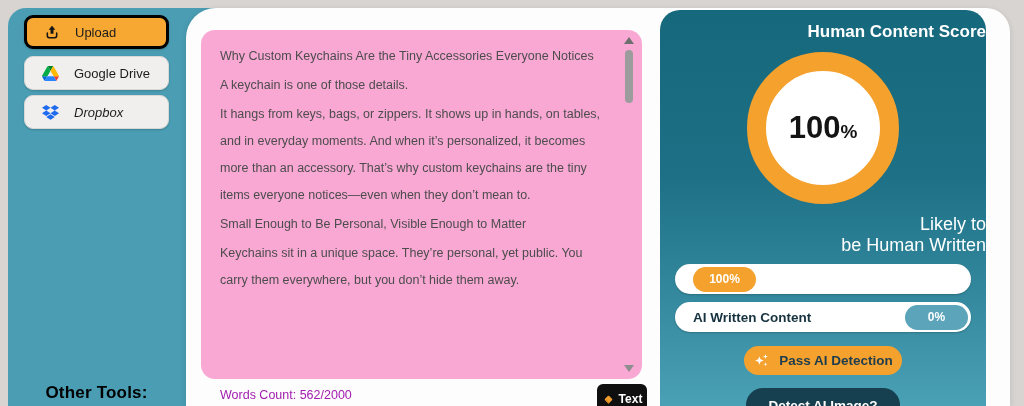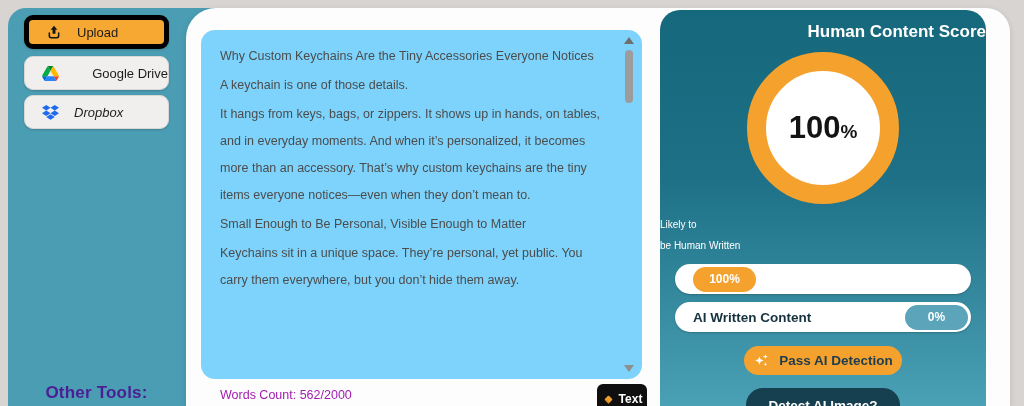--- a/index.html
+++ b/index.html
@@ -16,39 +16,39 @@
     background:#4a9db3; border-radius:18px 0 0 0;
   }
   .side-btn {
     position:absolute; left:16px; width:145px; height:34px;
     border-radius:9px; display:flex; align-items:center;
     padding-left:17px; gap:15px; cursor:pointer;
     font-size:13px; color:#1c1c1c;
     box-shadow:0 1px 2px rgba(0,0,0,.18);
   }
   .side-btn .lbl { white-space:nowrap; }
-  .btn-upload { top:7px; background:#f7a832; border:5px solid #000000; }
+  .btn-upload { top:7px; background:#f7a832; border:3px solid #000000; }
   .btn-plain  { background:#f0efee; border:1px solid #d9d8d6; }
-  .btn-gdrive { top:48px;justify-content:space-between; }
+  .btn-gdrive { top:48px; }
   .btn-dropbox{ top:87px;font-style:italic; }
   .side-btn svg { flex:0 0 auto; }
   .other-tools {
     position:absolute; bottom:3px; left:0; width:177px; text-align:center;
-    font-size:17px; font-weight:bold; color:#4c1d95; letter-spacing:.2px;
+    font-size:17px; font-weight:bold; color:#000000; letter-spacing:.2px;
   }
 
   
   .main-card {
     position:absolute; left:186px; top:8px; width:824px; height:398px;
     background:#fdfdfd; border-radius:30px 24px 0 0;
     box-shadow:0 2px 6px rgba(0,0,0,.12);
   }
   .textarea {
     position:absolute; left:15px; top:22px; width:441px; height:349px;
-    background:#7dd3fc; border-radius:14px; overflow:hidden;
+    background:#f9a8d4; border-radius:14px; overflow:hidden;
   }
   .doc-text {
     padding:13px 40px 0 19px;
     font-size:12.5px; line-height:27px; color:#4c4c4c;
   }
   .doc-text p { margin:0 0 2px 0; }
 
   
   .ta-scroll { position:absolute; top:7px; right:7px; bottom:7px; width:12px; }
   .arr { width:0; height:0; border-left:5px solid transparent; border-right:5px solid transparent; margin:0 auto; cursor:pointer; }
@@ -81,22 +81,22 @@
     color:#fff; font-size:17px; font-weight:bold;
   }
   .ring {
     width:152px; height:152px; margin:10px auto 0;
     border:19px solid #f5a12e; border-radius:50%;
     background:#fff; display:flex; align-items:center; justify-content:center;
   }
   .score-num { font-size:31px; font-weight:bold; color:#141414; }
   .score-pct { font-size:19px; font-weight:bold; color:#141414; }
   .verdict {
-    margin-top:10px; text-align:left;
-    color:#fff; font-size:10px; line-height:21px;
+    margin-top:10px; text-align:right;
+    color:#fff; font-size:18px; line-height:21px;
   }
   .metrics { margin:8px 15px 0; }
   .metric-pill {
     height:30px; background:#fff; border-radius:16px;
     display:flex; align-items:center; justify-content:space-between;
     padding:0 3px 0 18px; margin-bottom:8px;
     box-shadow:0 1px 2px rgba(0,0,0,.2);
   }
   .metric-label { font-size:13.5px; font-weight:bold; color:#16323f; }
   .metric-badge {

